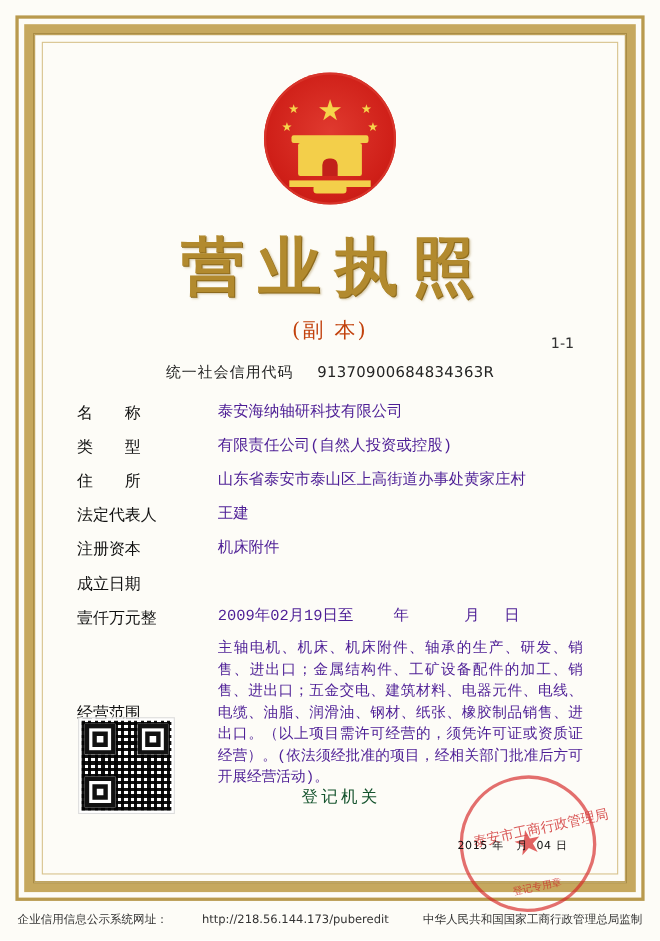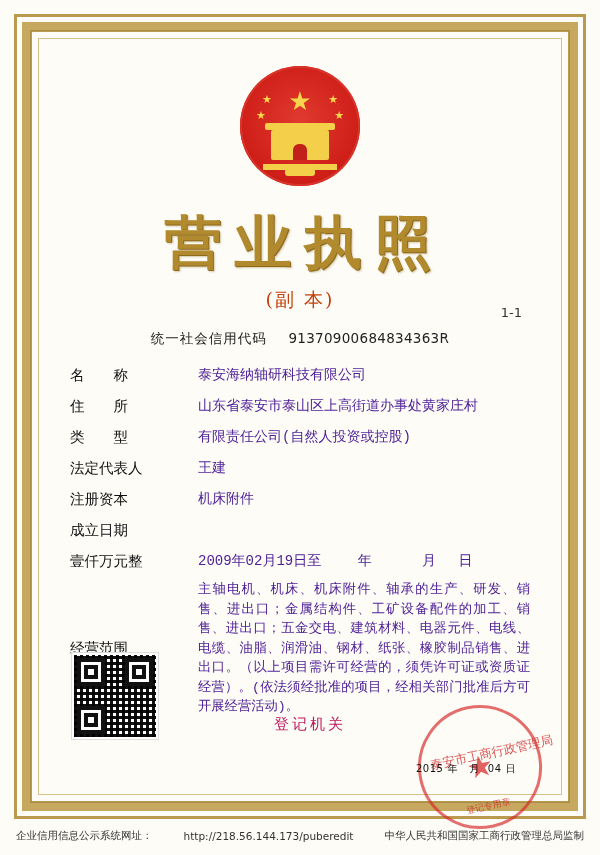--- a/index.html
+++ b/index.html
@@ -260,21 +260,21 @@
   }
 
   
   .reg-authority {
     position: absolute;
     left: 0; right: 0;
     top: 715px;
     text-align: center;
     font-size: 15px;
     letter-spacing: 3px;
-    color: #be185d;
+    color: #14532d;
     padding-left: 20px;
   }
   .date-line {
     position: absolute;
     right: 82px;
     top: 762px;
     font-size: 10px;
     color: #111;
     letter-spacing: 0.5px;
   }
@@ -381,27 +381,27 @@
   </div>
 
   <div class="fields">
 
     <div class="row">
       <div class="lbl">名　　称</div>
       <div class="val">泰安海纳轴研科技有限公司</div>
     </div>
 
     <div class="row">
+      <div class="lbl">类　　型</div>
+      <div class="val">有限责任公司(自然人投资或控股)</div>
+    </div>
+
+    <div class="row">
       <div class="lbl">住　　所</div>
       <div class="val">山东省泰安市泰山区上高街道办事处黄家庄村</div>
-    </div>
-
-    <div class="row">
-      <div class="lbl">类　　型</div>
-      <div class="val">有限责任公司(自然人投资或控股)</div>
     </div>
 
     <div class="row">
       <div class="lbl">法定代表人</div>
       <div class="val">王建</div>
     </div>
 
     <div class="row">
       <div class="lbl">注册资本</div>
       <div class="val">机床附件</div>

